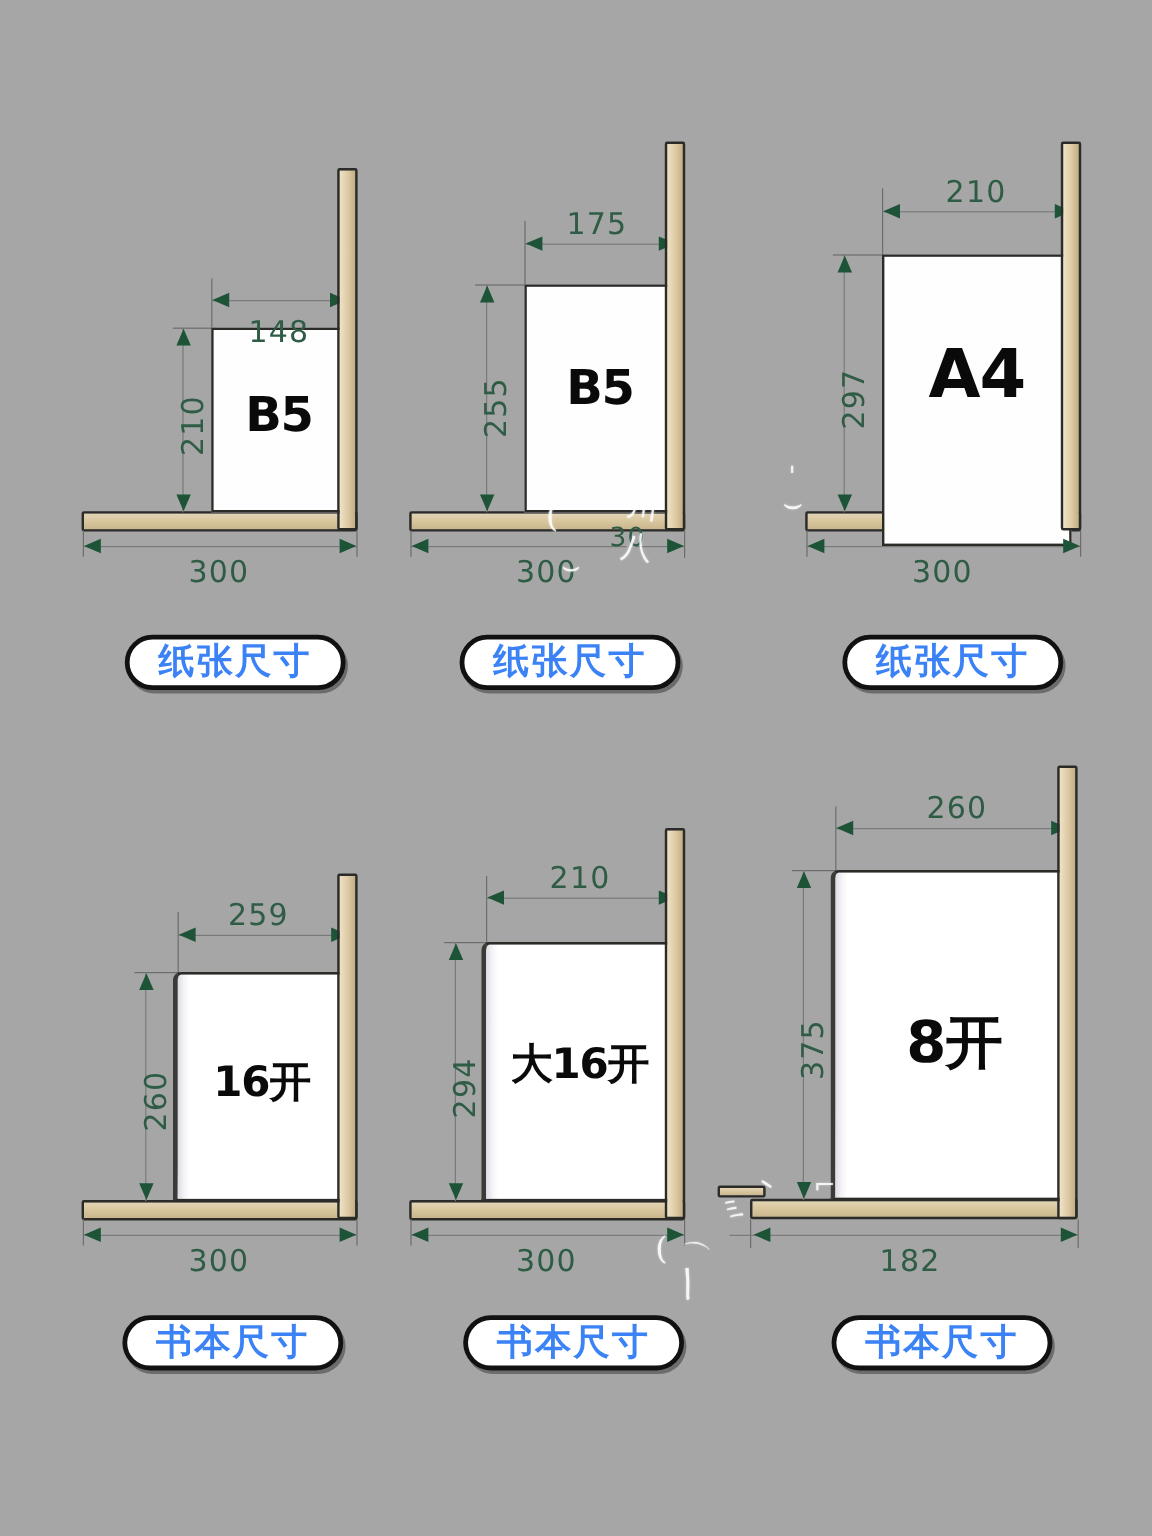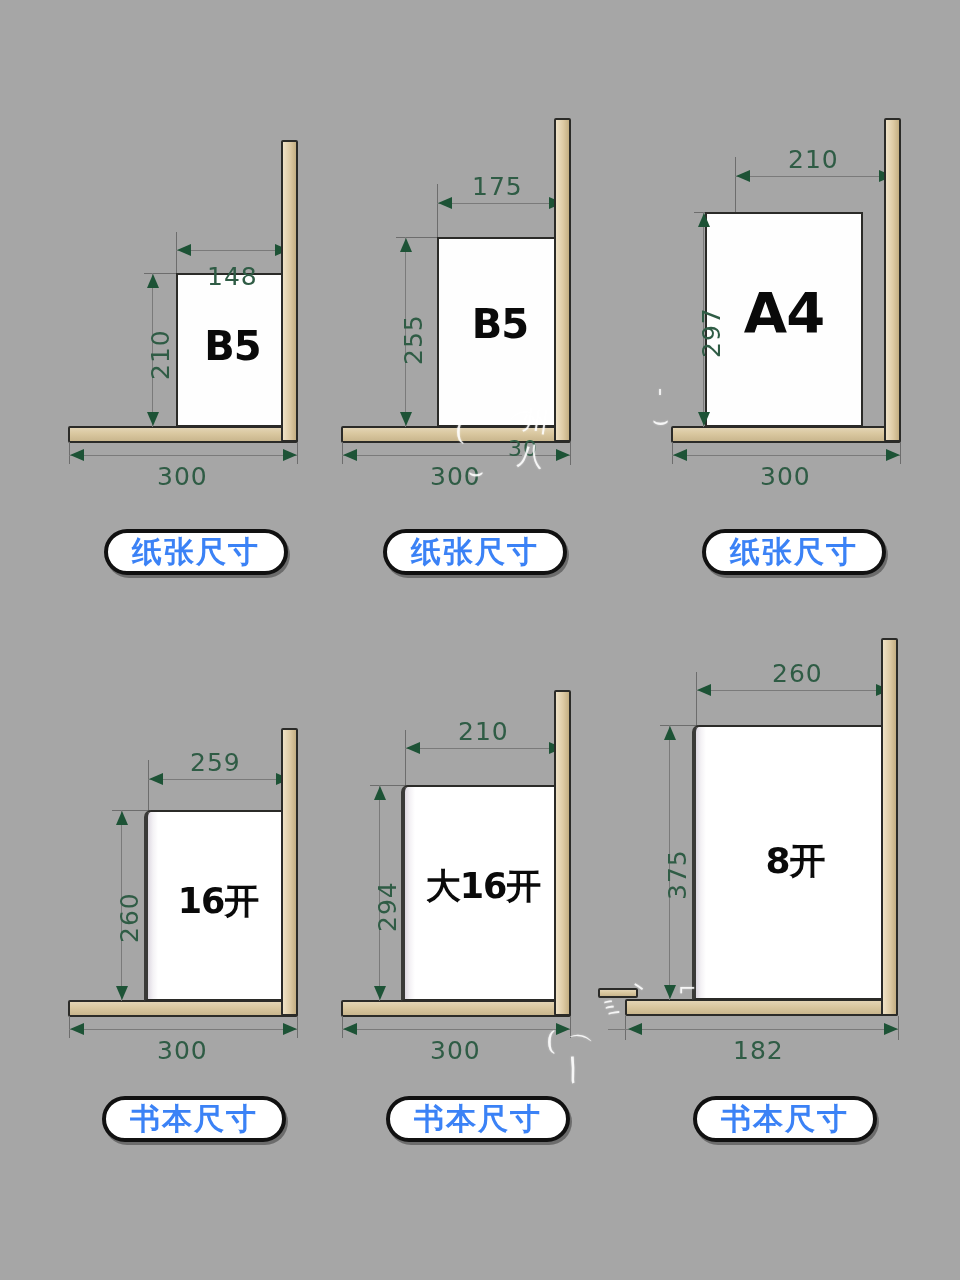--- a/index.html
+++ b/index.html
@@ -178,21 +178,21 @@
 
     <div class="wm" style="left:455px;top:416px;font-size:26px;">(</div>
     <div class="wm" style="left:510px;top:406px;font-size:28px;transform:rotate(-18deg);">⌒</div>
     <div class="wm" style="left:520px;top:404px;font-size:26px;transform:rotate(8deg);">州八</div>
     <div class="wm" style="left:468px;top:458px;font-size:24px;">⌣</div>
   </div>
 
   <div class="cell">
     <div class="post" style="left:884px;top:118px;width:17px;height:324px;"></div>
     <div class="plank" style="left:671px;top:426px;width:230px;height:17px;"></div>
-    <div class="sheet" style="left:705px;top:212px;width:158px;height:215px;">
+    <div class="sheet" style="left:735px;top:212px;width:158px;height:243px;">
       <div class="sheet-label" style="top:66px;font-size:56px;">A4</div>
     </div>
 
     <div class="ext v" style="left:735px;top:157px;height:58px;"></div>
     <div class="dimline" style="left:735px;top:176px;width:158px;"></div>
     <div class="arrow left" style="left:736px;top:170px;"></div>
     <div class="arrow right" style="left:879px;top:170px;"></div>
     <div class="dimtext" style="left:788px;top:145px;">210</div>
 
     <div class="ext h" style="left:694px;top:212px;width:44px;"></div>
@@ -279,21 +279,21 @@
     <div class="wm" style="left:566px;top:1030px;font-size:26px;transform:rotate(12deg);">⌒</div>
     <div class="wm" style="left:560px;top:1052px;font-size:28px;transform:rotate(-25deg);">〳</div>
   </div>
 
   <div class="cell">
     <div class="post" style="left:881px;top:638px;width:17px;height:378px;"></div>
     <div class="plank" style="left:625px;top:999px;width:273px;height:17px;"></div>
 
     <div class="plank" style="left:598px;top:988px;width:40px;height:10px;"></div>
     <div class="sheet book" style="left:692px;top:725px;width:204px;height:275px;">
-      <div class="sheet-label" style="top:110px;font-size:36px;">8开</div>
+      <div class="sheet-label" style="top:110px;font-size:48px;">8开</div>
     </div>
 
     <div class="ext v" style="left:696px;top:672px;height:56px;"></div>
     <div class="dimline" style="left:696px;top:690px;width:200px;"></div>
     <div class="arrow left" style="left:697px;top:684px;"></div>
     <div class="arrow right" style="left:876px;top:684px;"></div>
     <div class="dimtext" style="left:772px;top:659px;">260</div>
 
     <div class="ext h" style="left:660px;top:725px;width:38px;"></div>
     <div class="dimline v" style="left:669px;top:725px;height:275px;"></div>

